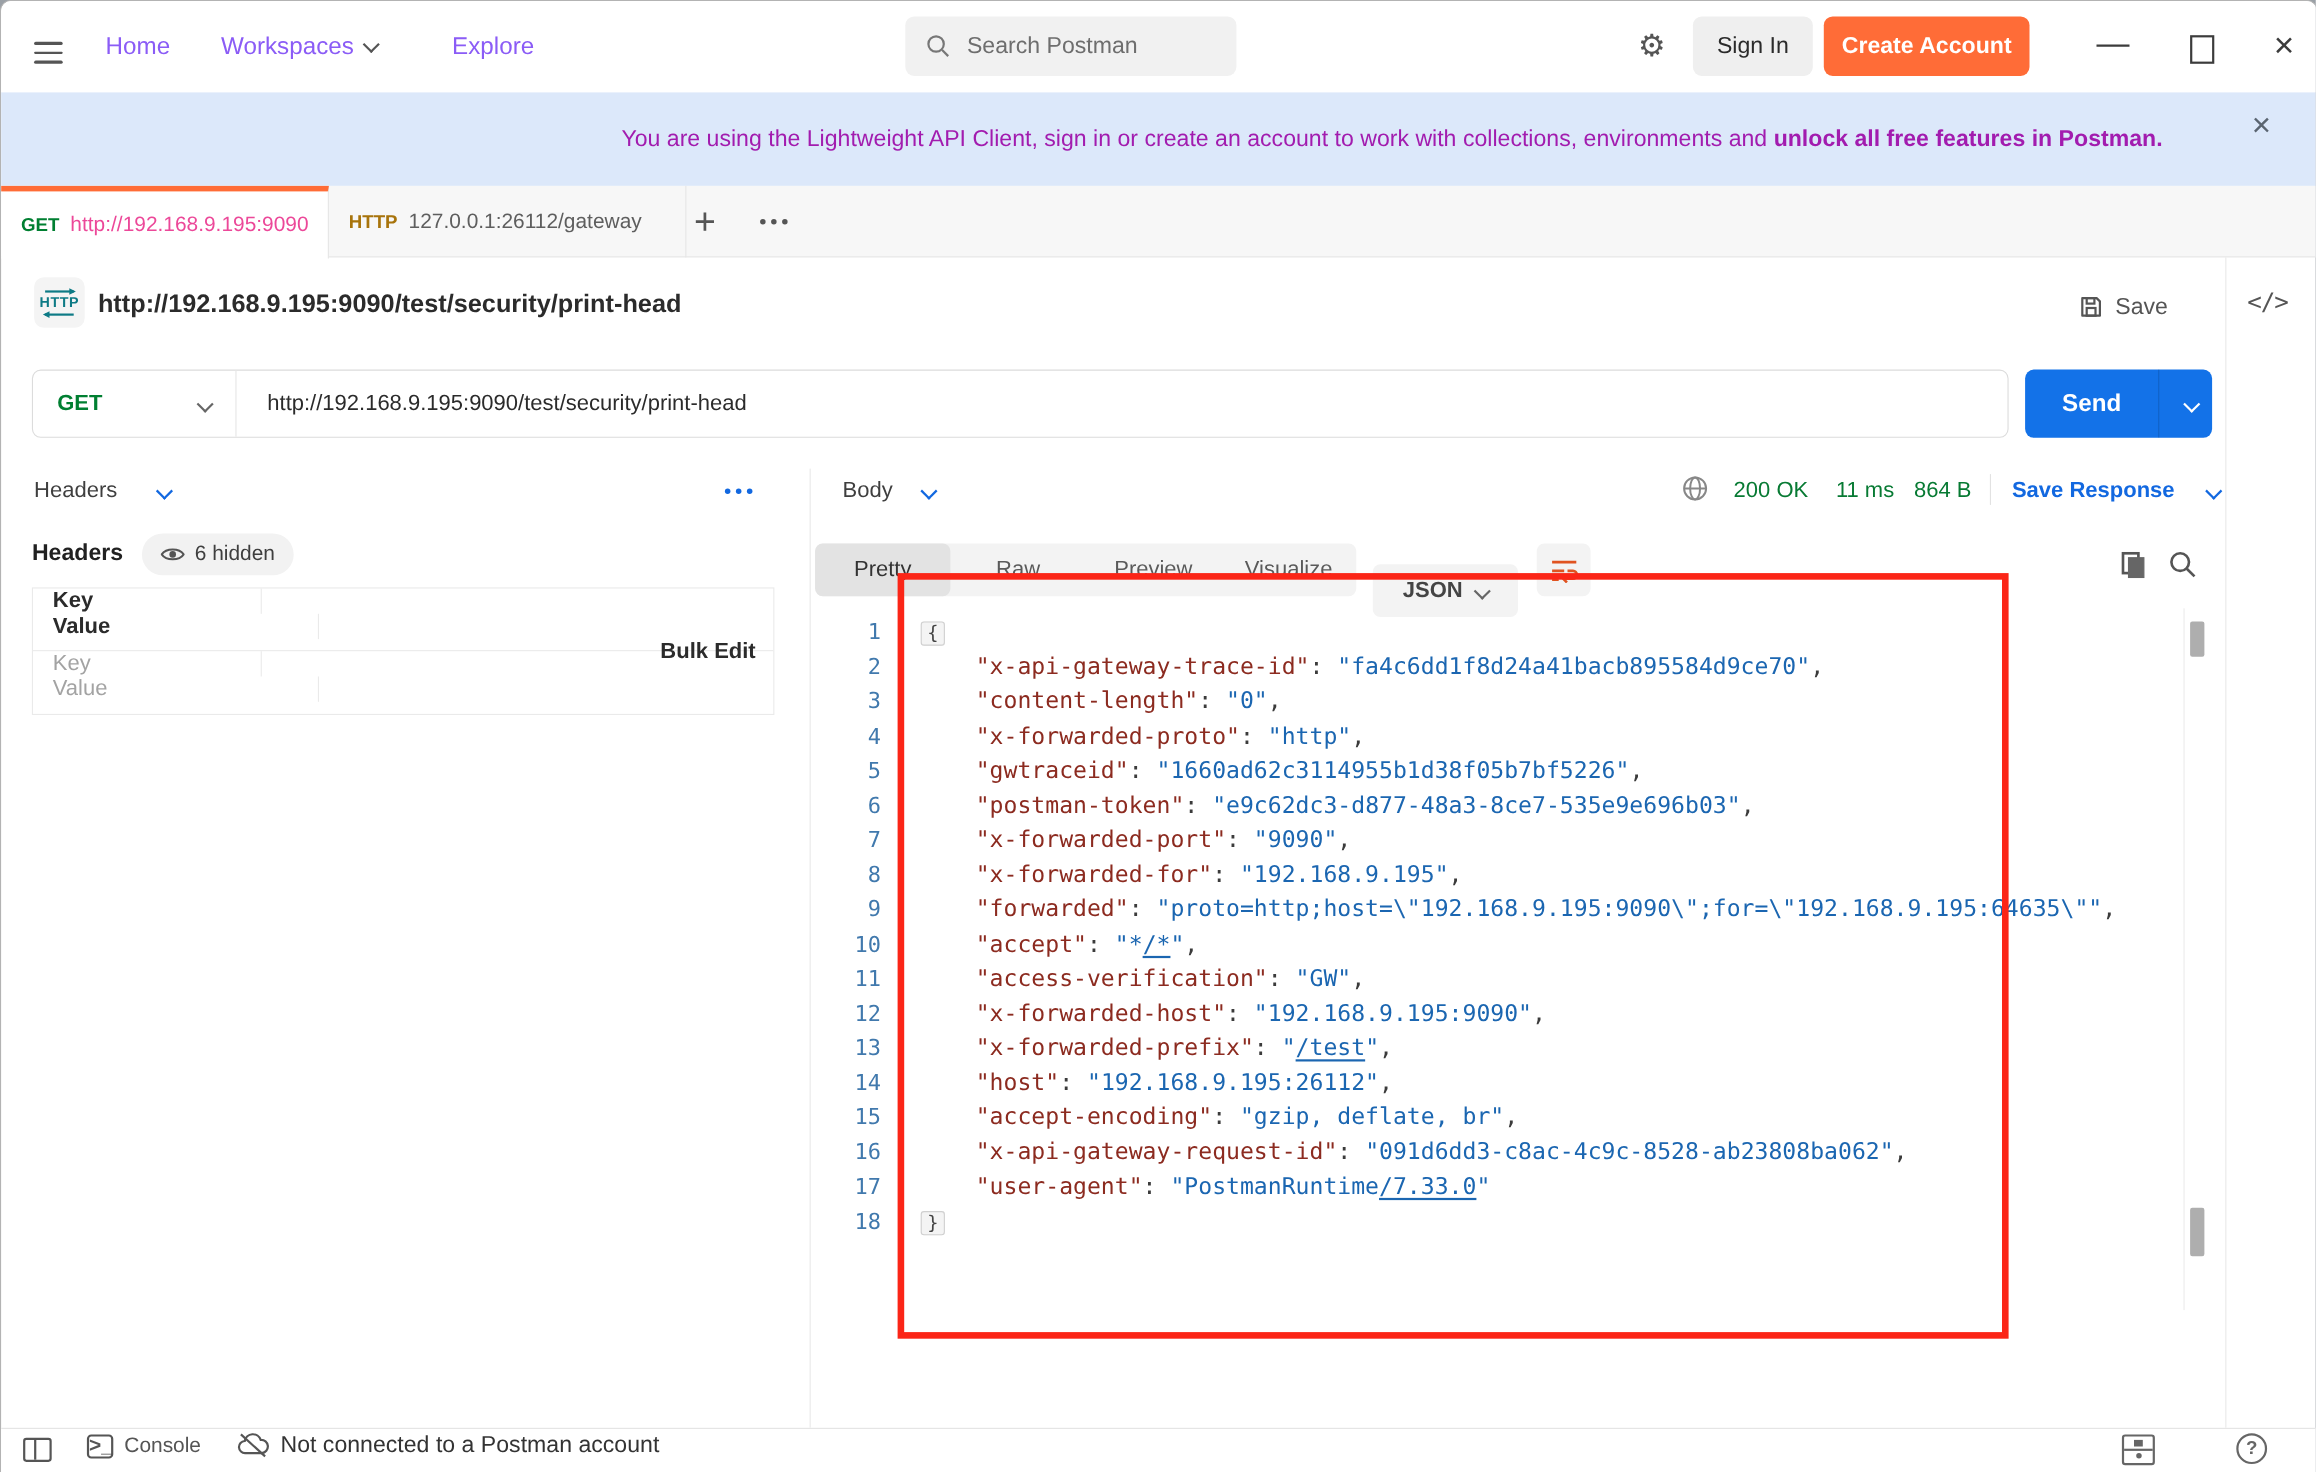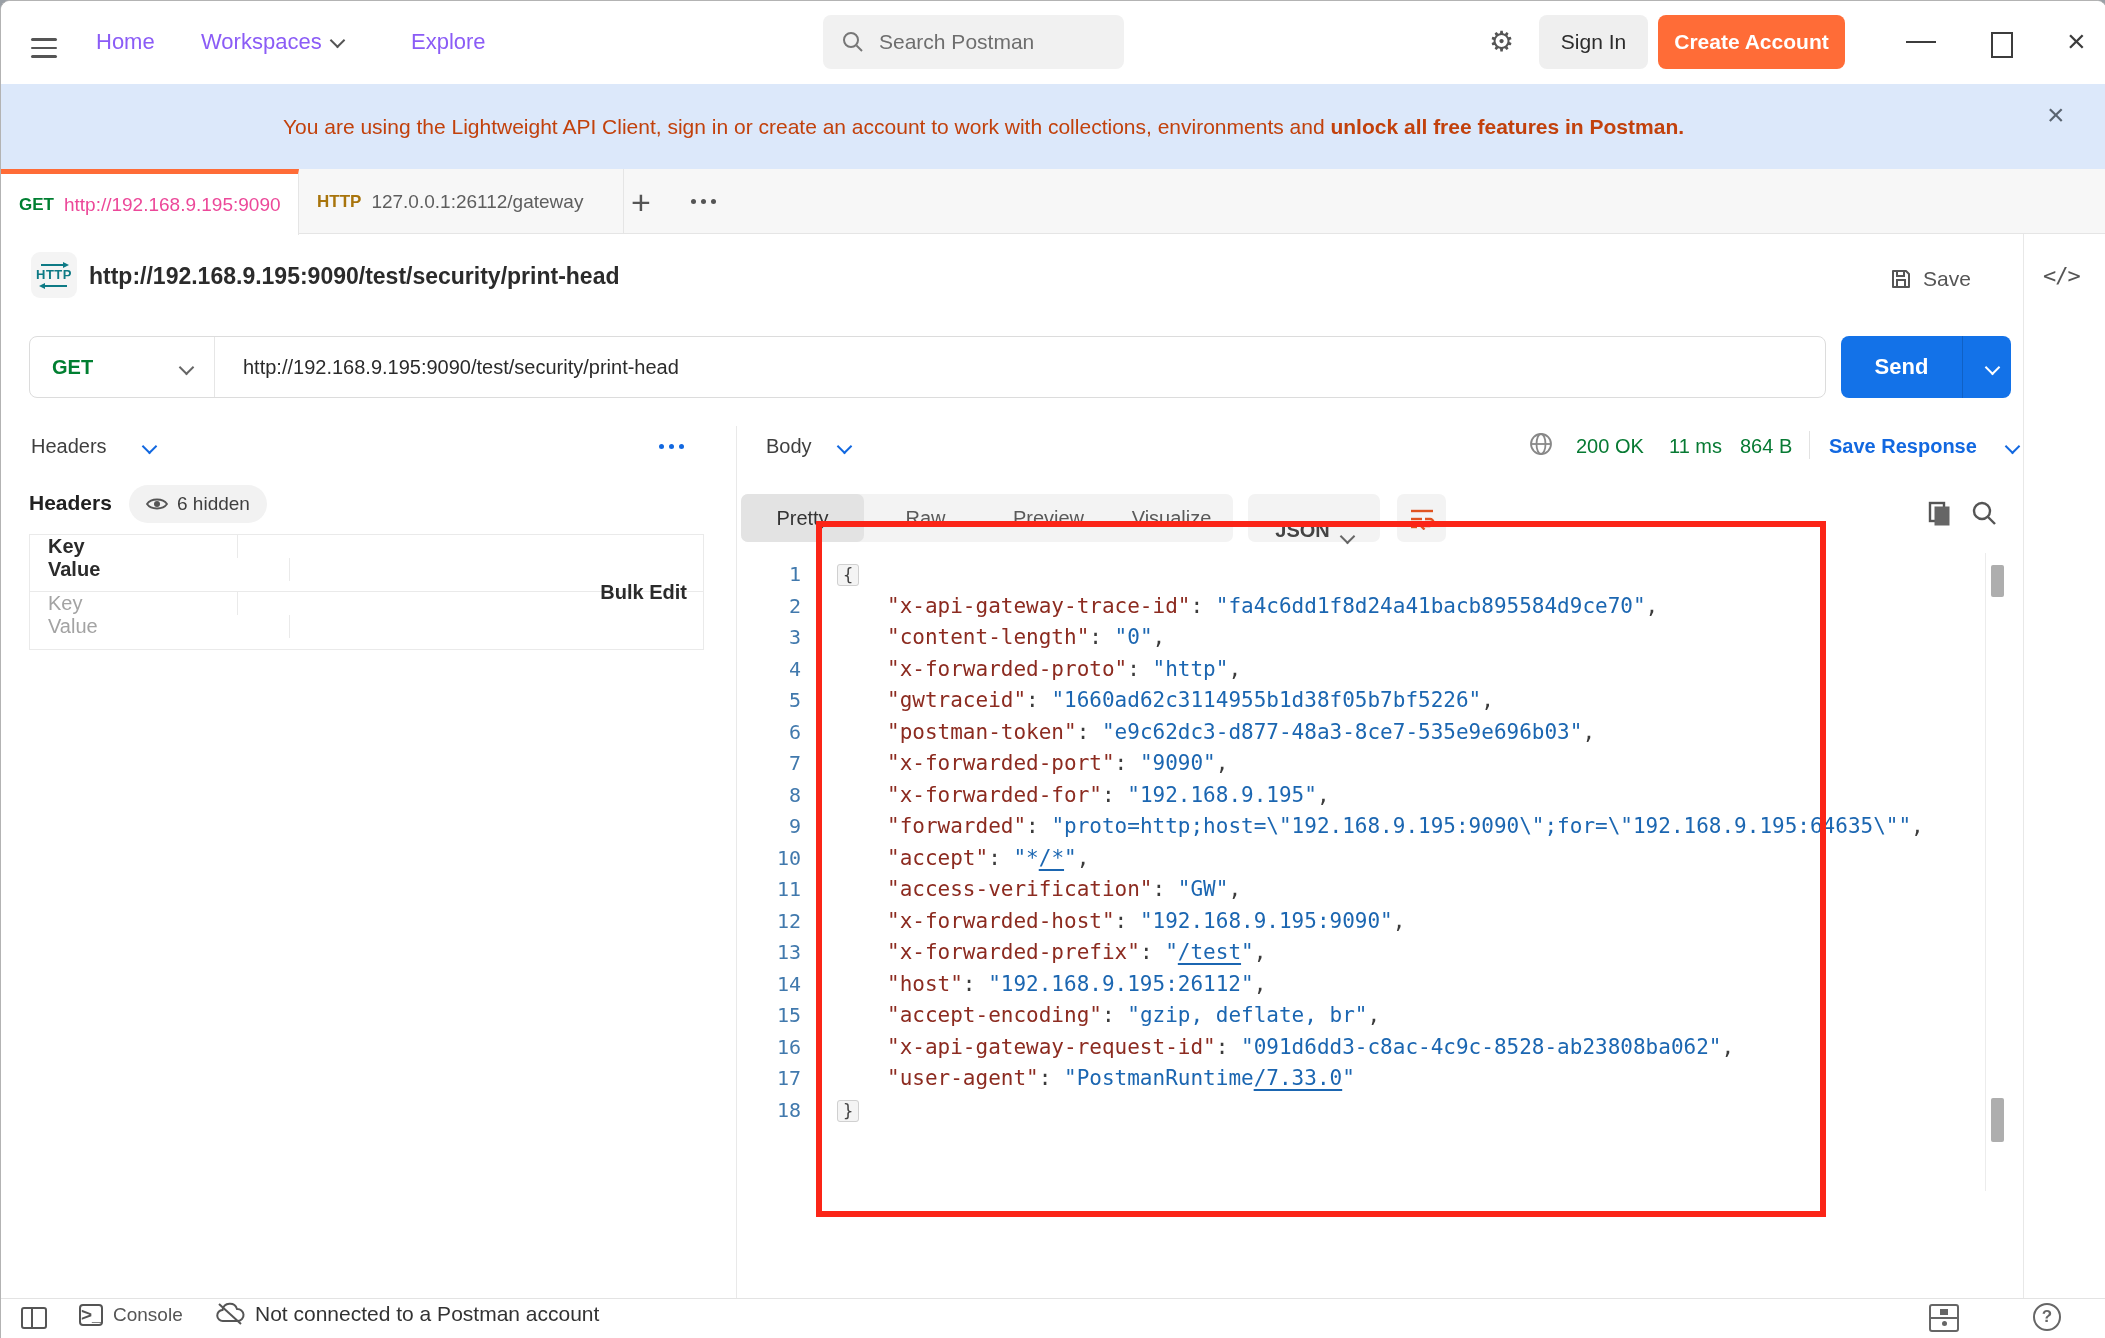--- a/index.html
+++ b/index.html
@@ -25,21 +25,21 @@
   #signin{left:1538px;top:14px;width:109px;height:54px;background:#efefef;border-radius:8px;
           display:flex;align-items:center;justify-content:center;font-size:21px;color:#2b2b2b;cursor:pointer;}
   #createacct{left:1657px;top:14px;width:187px;height:54px;background:#ff6c37;border-radius:8px;
           display:flex;align-items:center;justify-content:center;font-size:21px;font-weight:700;color:#fff;cursor:pointer;}
   #winmin{left:1905px;top:22px;font-size:30px;color:#3c3c3c;cursor:pointer;}
   #winmax{left:1990px;top:31px;width:18px;height:22px;border:2px solid #3c3c3c;cursor:pointer;}
   #winclose{left:2066px;top:22px;font-size:32px;color:#3c3c3c;cursor:pointer;}
 
   
   #banner{left:0;top:83px;width:2105px;height:85px;background:#dce8fa;}
-  #bannertext{left:0;right:140px;top:31px;text-align:center;font-size:21px;color:#c2410c;}
+  #bannertext{left:0;right:140px;top:31px;text-align:right;font-size:21px;color:#a21caf;}
   #bannertext b{font-weight:700;}
   #bannerclose{left:2046px;top:14px;font-size:30px;color:#5a6470;cursor:pointer;}
 
   
   #tabbar{left:0;top:168px;width:2105px;height:65px;background:#f7f7f7;border-bottom:1px solid #e5e5e5;box-sizing:border-box;}
   .tab{top:168px;height:65px;box-sizing:border-box;display:flex;align-items:center;overflow:hidden;cursor:pointer;}
   #tab0{left:0;width:298px;background:#fff;border-top:5px solid #ff6c37;border-right:1px solid #e5e5e5;z-index:2;height:66px;padding-left:18px;}
   #tab1{left:298px;width:325px;border-right:1px solid #e5e5e5;padding-left:18px;}
   .tab .meth{font-size:17px;font-weight:700;margin-right:10px;flex:0 0 auto;}
   .meth.get{color:#007f31;} .meth.post{color:#a8740c;}
@@ -104,21 +104,21 @@
   .metric{top:434px;font-size:20px;color:#077a33;}
   #mStatus{left:1575px;} #mTime{left:1668px;} #mSize{left:1739px;}
   #metricDiv{left:1808px;top:430px;width:1px;height:28px;background:#e2e2e2;}
   #saveResp{left:1828px;top:434px;font-size:20px;font-weight:600;color:#1268e0;cursor:pointer;}
   #saveRespChev{left:1996px;top:440px;}
 
   
   #viewTabs{left:740px;top:493px;width:492px;height:48px;background:#f3f3f3;border-radius:7px;display:flex;align-items:center;}
   .vtab{flex:1;text-align:center;font-size:20px;color:#5a5a5a;cursor:pointer;height:100%;display:flex;align-items:center;justify-content:center;border-radius:7px;}
   .vtab.active{background:#e3e3e3;color:#333;}
-  #fmtPill{left:1247px;top:493px;width:132px;height:48px;background:#f3f3f3;border-radius:7px;display:flex;align-items:flex-end;justify-content:center;gap:12px;cursor:pointer;}
+  #fmtPill{left:1247px;top:512px;width:132px;height:48px;background:#f3f3f3;border-radius:7px;display:flex;align-items:center;justify-content:center;gap:12px;cursor:pointer;}
   #fmtPill span{font-size:20px;font-weight:600;color:#444;}
   #wrapPill{left:1396px;top:493px;width:49px;height:48px;background:#f3f3f3;border-radius:7px;display:flex;align-items:center;justify-content:center;cursor:pointer;}
   #copyIcon{left:1926px;top:499px;cursor:pointer;}
   #srchIcon{left:1970px;top:499px;cursor:pointer;}
 
   
   #codeArea{left:740px;top:558px;width:1240px;}
   .code-line{display:flex;height:31.5px;line-height:31.5px;font-family:"DejaVu Sans Mono",monospace;font-size:21px;}
   .code-line .ln{flex:0 0 60px;text-align:right;color:#4179ad;font-size:20px;}
   .code-line .cc{margin-left:36px;white-space:pre;}

